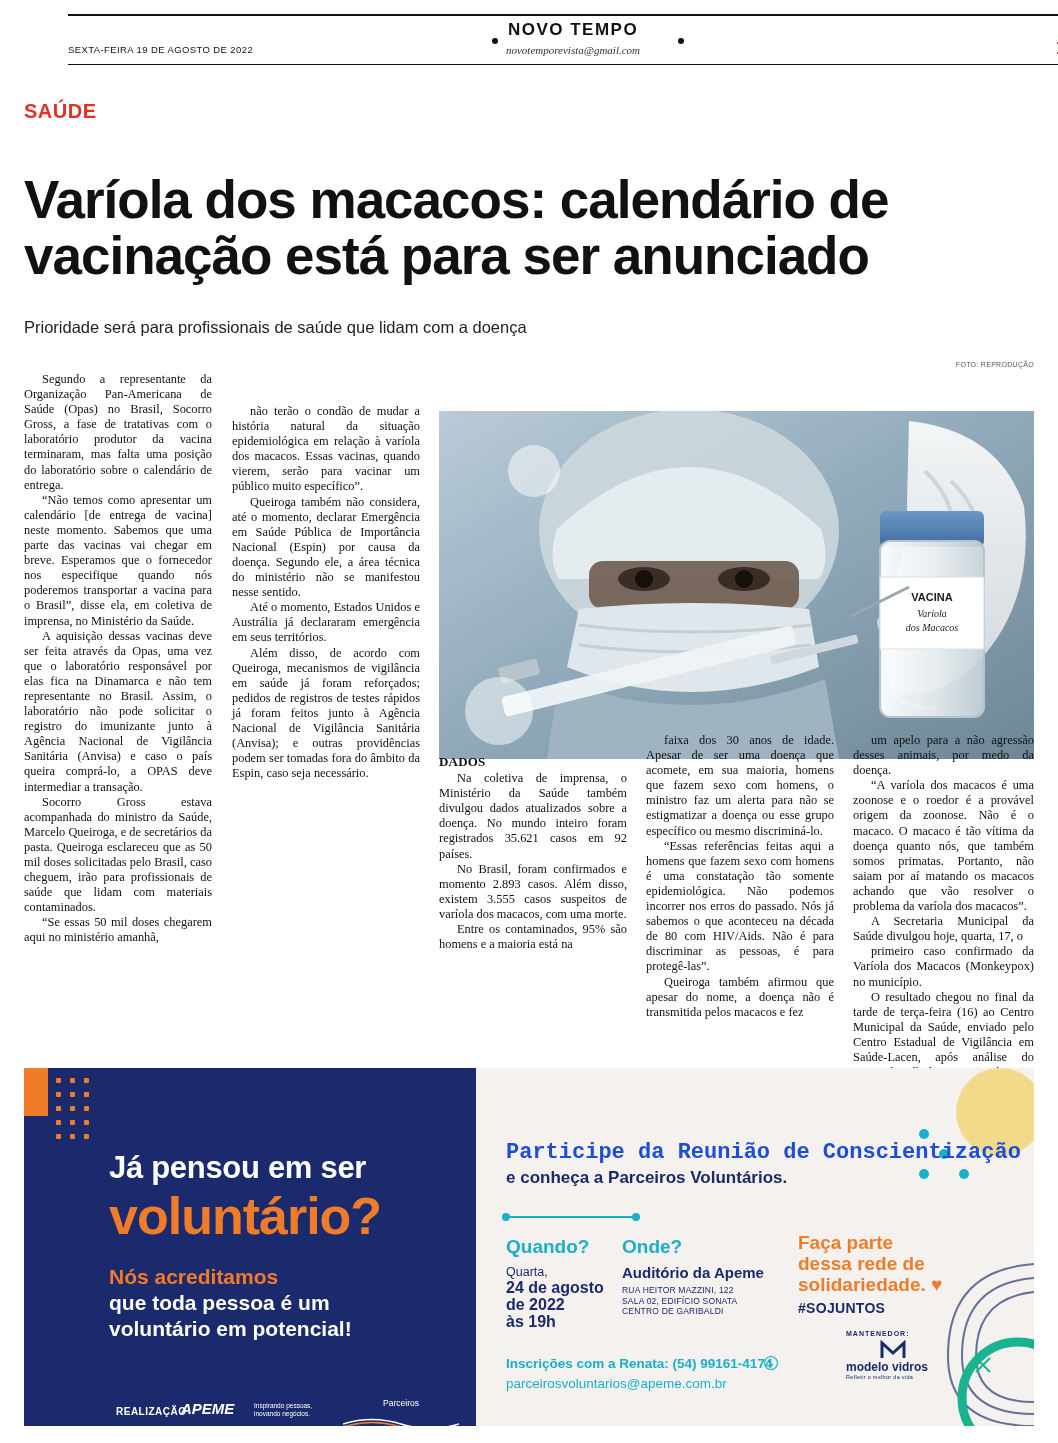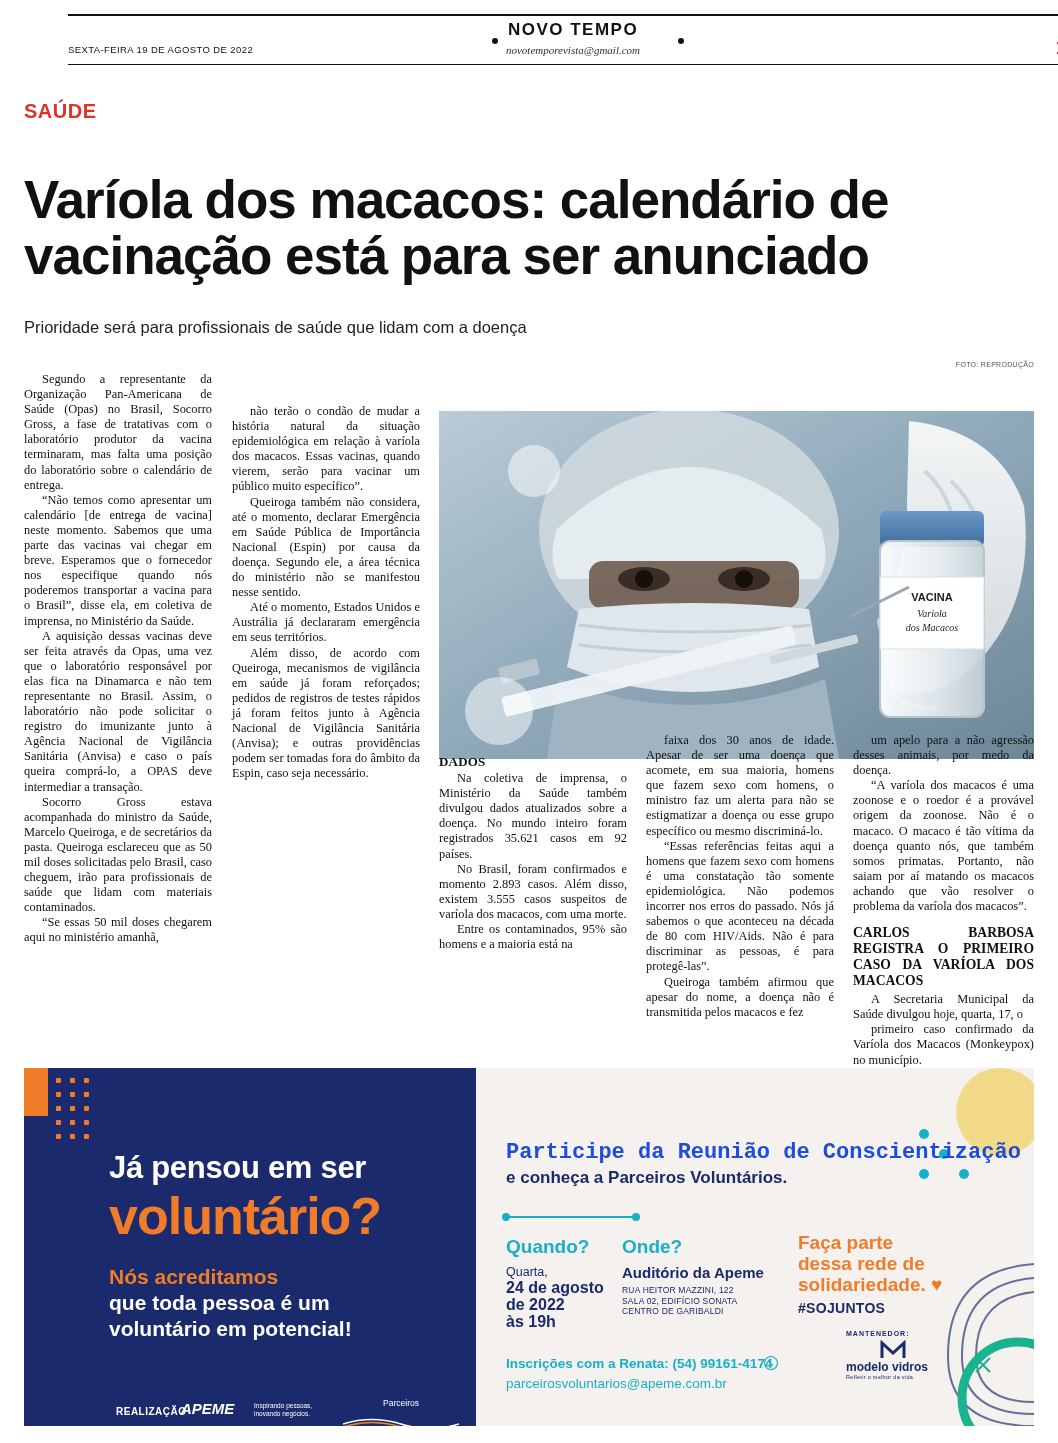--- a/index.html
+++ b/index.html
@@ -224,21 +224,20 @@
 
   <div class="col c4">
     <p class="first">faixa dos 30 anos de idade. Apesar de ser uma doença que acomete, em sua maioria, homens que fazem sexo com homens, o ministro faz um alerta para não se estigmatizar a doença ou esse grupo específico ou mesmo discriminá-lo.</p>
     <p>“Essas referências feitas aqui a homens que fazem sexo com homens é uma constatação tão somente epidemiológica. Não podemos incorrer nos erros do passado. Nós já sabemos o que aconteceu na década de 80 com HIV/Aids. Não é para discriminar as pessoas, é para protegê-las”.</p>
     <p>Queiroga também afirmou que apesar do nome, a doença não é transmitida pelos macacos e fez</p>
   </div>
 
   <div class="col c5">
     <p class="first">um apelo para a não agressão desses animais, por medo da doença.</p>
     <p>“A varíola dos macacos é uma zoonose e o roedor é a provável origem da zoonose. Não é o macaco. O macaco é tão vítima da doença quanto nós, que também somos primatas. Portanto, não saiam por aí matando os macacos achando que vão resolver o problema da varíola dos macacos”.</p>
-    <div class="minihead">CARLOS BARBOSA REGISTRA O PRIMEIRO CASO DA VARÍOLA DOS MACACOS</div>
     <p>A Secretaria Municipal da Saúde divulgou hoje, quarta, 17, o</p>
     <p>primeiro caso confirmado da Varíola dos Macacos (Monkeypox) no município.</p>
     <p>O resultado chegou no final da tarde de terça-feira (16) ao Centro Municipal da Saúde, enviado pelo Centro Estadual de Vigilância em Saúde-Lacen, após análise do material colhido no município. O paciente positivado já está recuperado e está bem de saúde.</p>
     <p>Até agora, o Rio Grande do Sul tem 48 casos confirmados e outros 202 em análise. Com esse caso confirmado na cidade, a secretaria solicita aos moradores que observem e redobrem os cuidados.</p>
   </div>
 
   <div class="ad">
 
     <div class="ad-left">
       <div class="ad-orangebar"></div>

